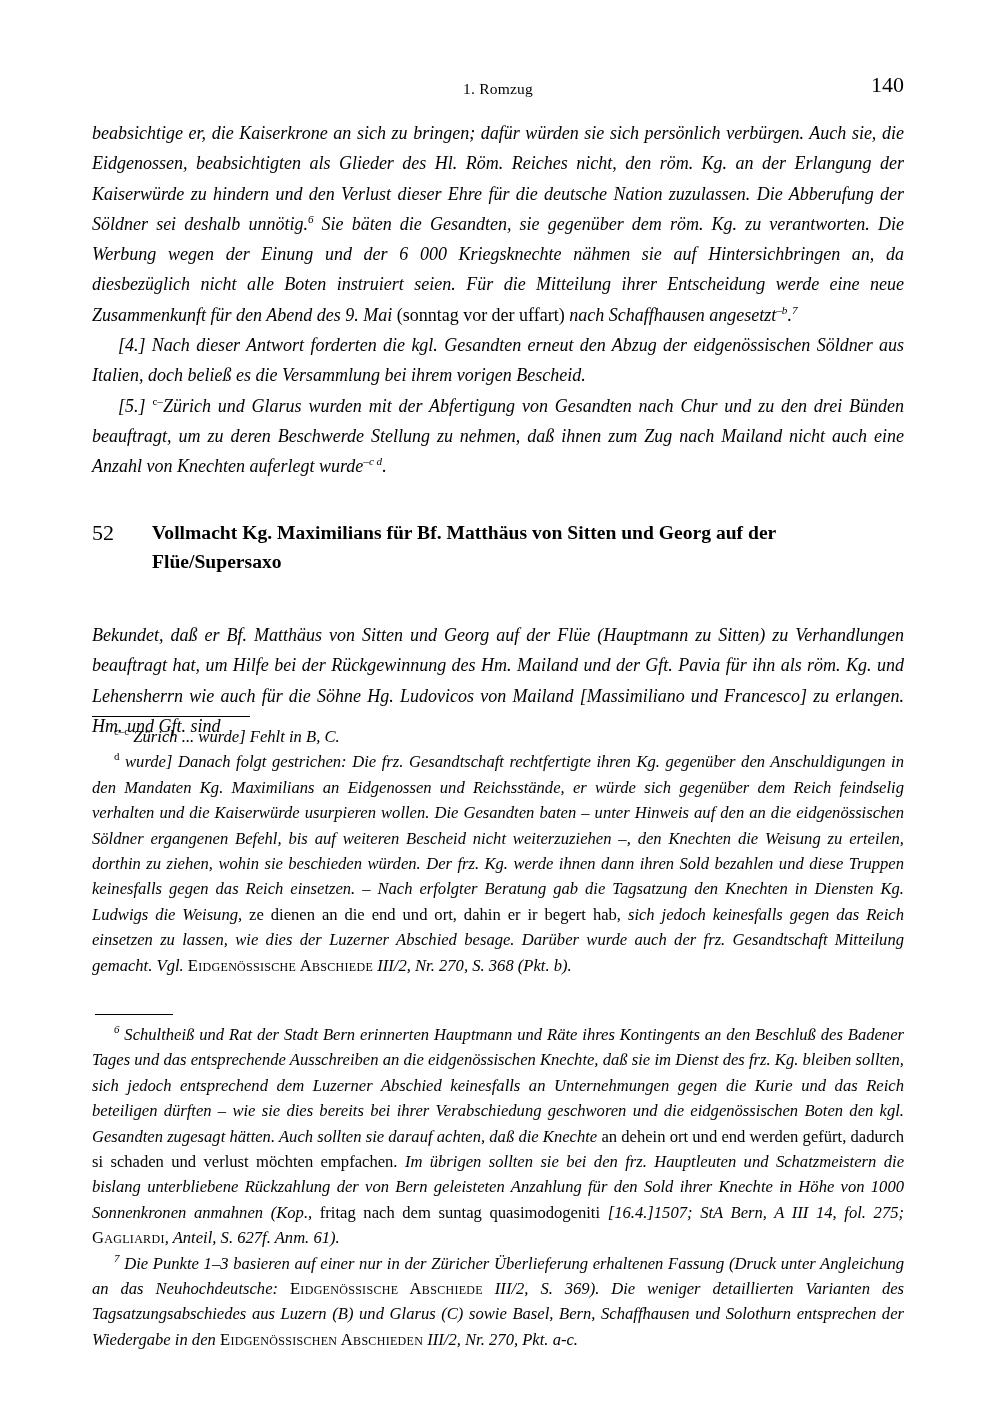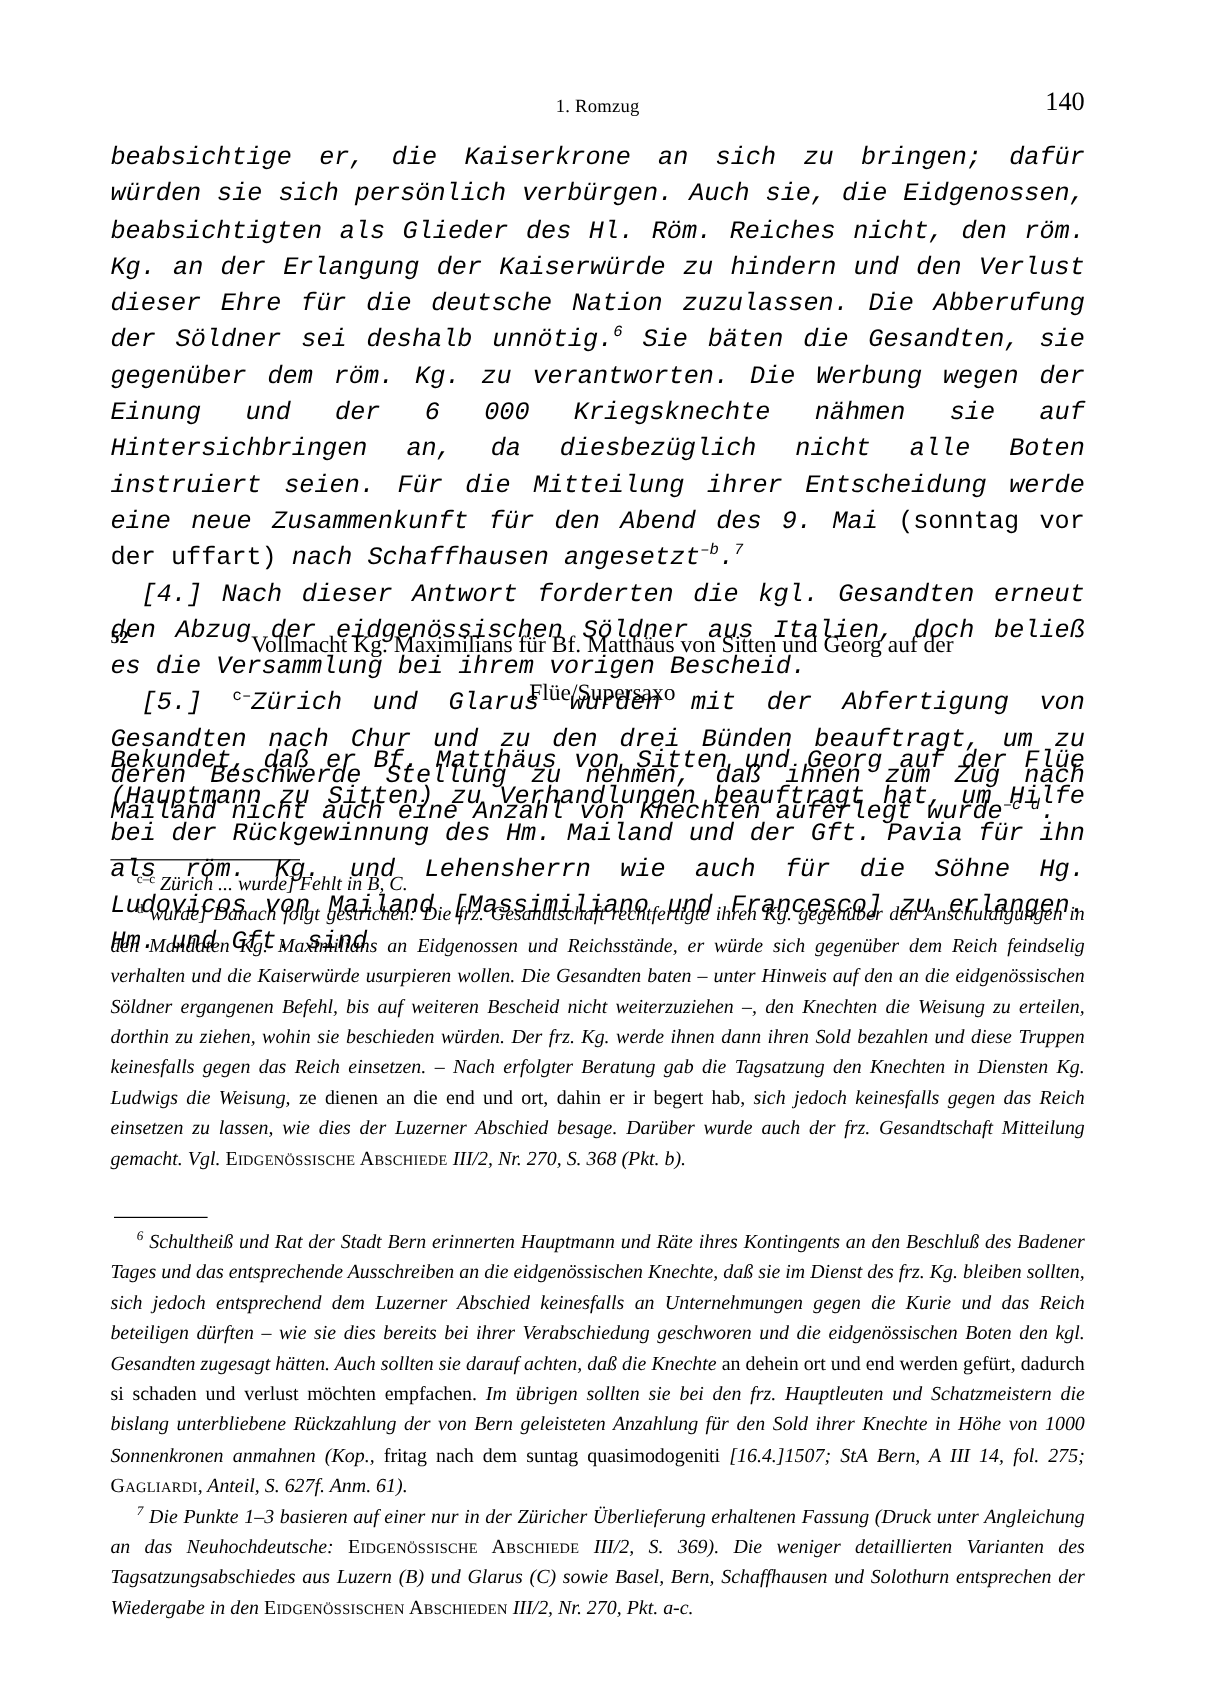--- a/index.html
+++ b/index.html
@@ -46,26 +46,25 @@
   
   .body-col {
     position: absolute;
     left: 92px;
     top: 118px;
     width: 812px;
   }
   p.just {
     margin: 0;
     font-style: italic;
-    font-size: 21px;
+    font-size: 18px;
     line-height: 30.3px;
     text-align: justify;
     text-justify: inter-word;
     hyphens: none;
-    font-family: Liberation Mono, monospace;
   }
   p.indent {
     text-indent: 26px;
   }
   .roman {
     font-style: normal;
   }
   sup {
     font-size: 0.62em;
     vertical-align: super;
@@ -77,31 +76,30 @@
     position: absolute;
     left: 92px;
     top: 518px;
     width: 812px;
     display: flex;
     align-items: flex-start;
   }
   .art-num {
     width: 60px;
     flex: 0 0 60px;
-    font-weight: bold;
-    font-size: 15px;
+    font-weight: normal;
+    font-size: 22px;
     line-height: 29px;
   }
   .art-title {
     flex: 1 1 auto;
-    font-weight: normal;
+    font-weight: bold;
     font-size: 19.6px;
-    line-height: 40px;
+    line-height: 29px;
     padding-right: 52px;
-    text-align: center;
   }
   
   .regest {
     position: absolute;
     left: 92px;
     top: 620px;
     width: 812px;
   }
   
   .notes {

